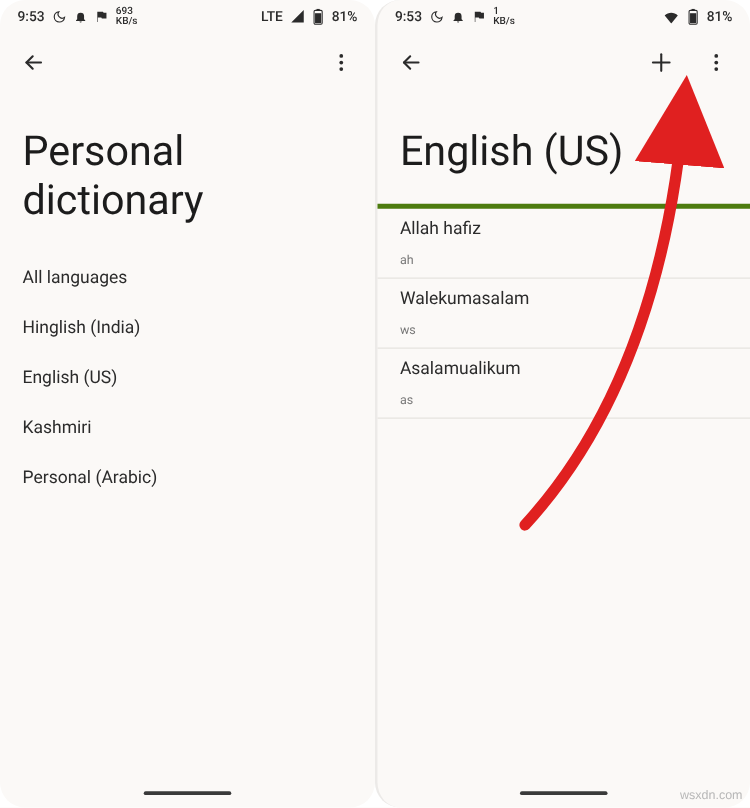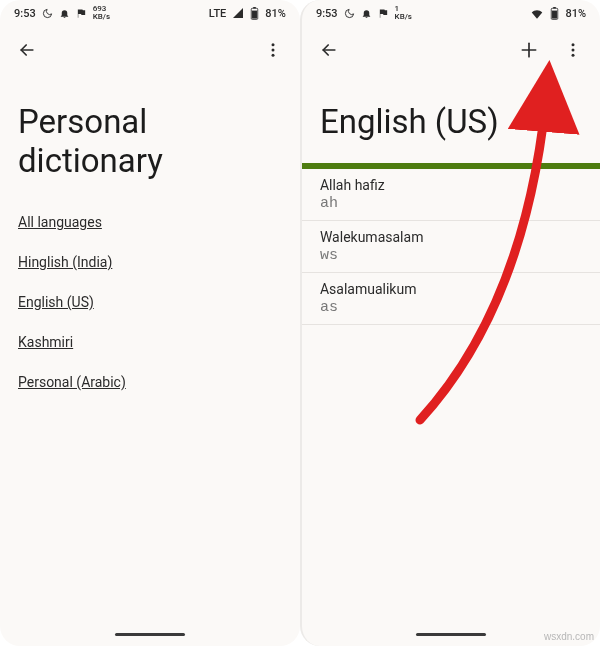--- a/index.html
+++ b/index.html
@@ -64,33 +64,32 @@
     font-weight: 400;
   }
 
   
   .langlist { padding: 0 18px; }
   .langlist .lang {
     padding: 12px 0;
     font-size: 14px;
     color: #2b2b2b;
     cursor: pointer;
-    text-decoration: underline;
   }
 
   
   .wordlist { display:flex; flex-direction:column; }
   .word {
     padding: 8px 18px 8px 18px;
     border-bottom: 1px solid #e6e3e0;
     cursor:pointer;
   }
-  .word:first-child { border-top: 6px solid #4d7c0f; }
+  .word:first-child { border-top: 4px solid #4d7c0f; }
   .word .w { font-size:14px; color:#2b2b2b; }
-  .word .s { font-size:15px; color:#787878; margin-top:2px;font-family:Liberation Mono, monospace; }
+  .word .s { font-size:10px; color:#787878; margin-top:12px; }
 
   
   .home {
     position:absolute; bottom:10px; left:50%;
     transform:translateX(-50%);
     width:70px; height:3px; border-radius:3px;
     background:#3a3a3a;
   }
 
   

